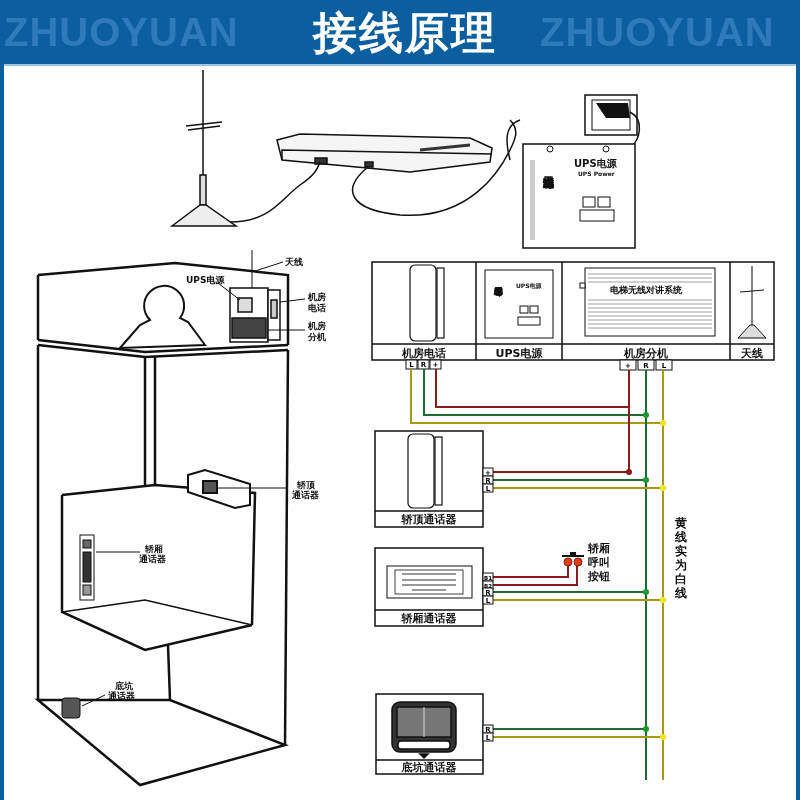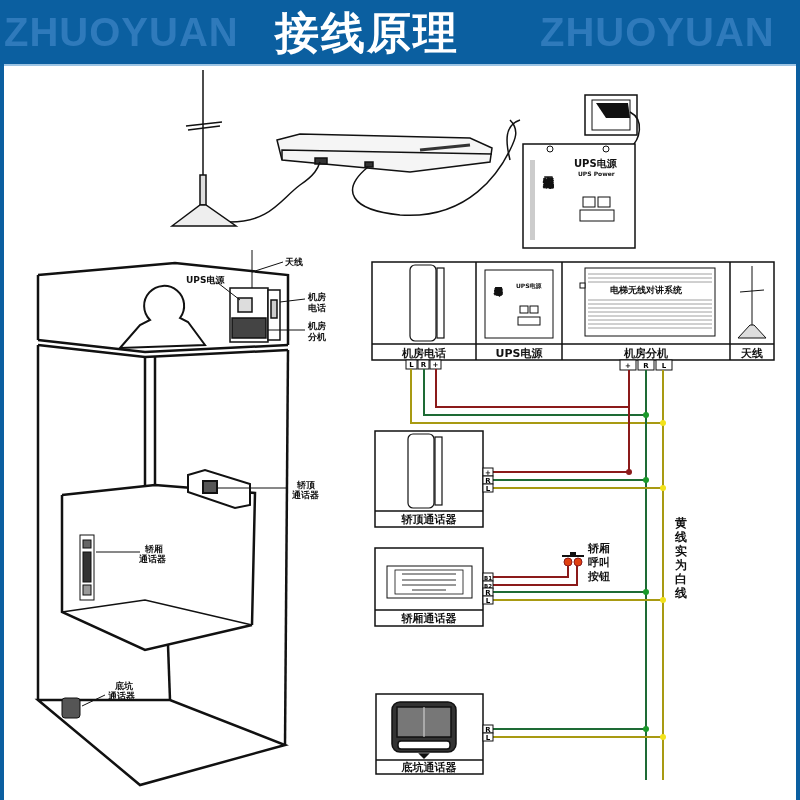--- a/index.html
+++ b/index.html
@@ -1,21 +1,21 @@
 <!DOCTYPE html>
 <html><head>
 <meta charset="utf-8">
 <style>
   html, body { margin: 0; padding: 0; }
   body { width: 800px; height: 800px; position: relative; overflow: hidden; background: #ffffff; font-family: "DejaVu Sans", sans-serif; }
   .header { position: absolute; left: 0; top: 0; width: 800px; height: 64px; background: #0b5fa0; overflow: hidden; }
   .wm { position: absolute; top: 10px; font-family: "Liberation Sans", sans-serif; font-weight: bold; font-size: 40px; color: #2f7abb; letter-spacing: 1px; }
   .wm.left { left: 4px; }
   .wm.right { left: 540px; }
-  .title { position: absolute; left: 275px; top: 4px; width: 260px; text-align: left; font-family: "DejaVu Sans", sans-serif; font-weight: bold; font-size: 44px; color: #ffffff; letter-spacing: 2px; }
+  .title { position: absolute; left: 275px; top: 4px; width: 260px; text-align: center; font-family: "DejaVu Sans", sans-serif; font-weight: bold; font-size: 44px; color: #ffffff; letter-spacing: 2px; }
   .frame-left { position: absolute; left: 0; top: 64px; width: 4px; height: 736px; background: #0b5fa0; }
   .frame-right { position: absolute; left: 796px; top: 64px; width: 4px; height: 736px; background: #0b5fa0; }
   .frame-top { position: absolute; left: 0; top: 64px; width: 800px; height: 2px; background: #9cc4e4; }
   svg { position: absolute; left: 0; top: 0; }
   .lbl { font-family: "DejaVu Sans", sans-serif; font-weight: bold; fill: #111; }
 </style>
 </head>
 <body>
 
 <div class="header">

